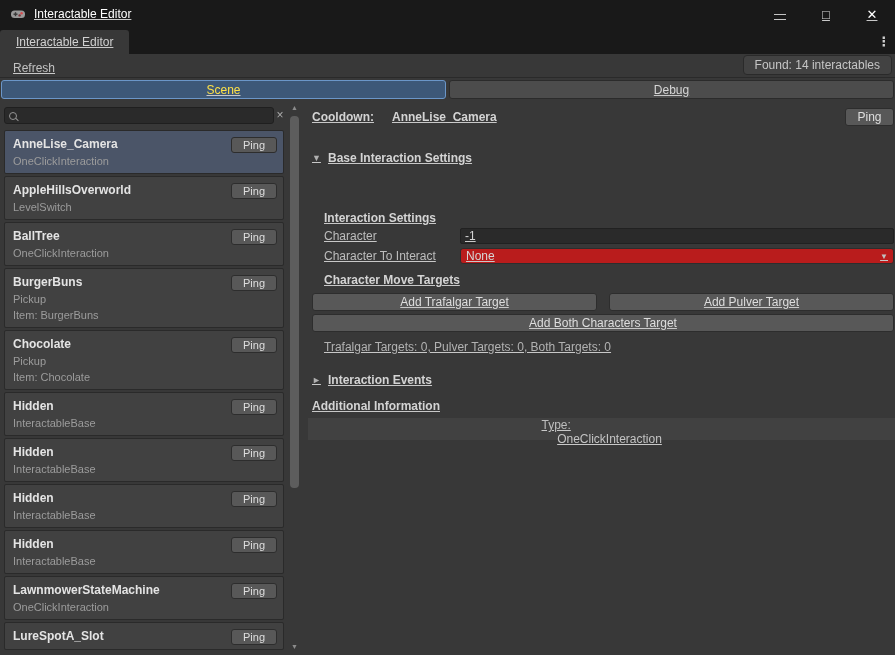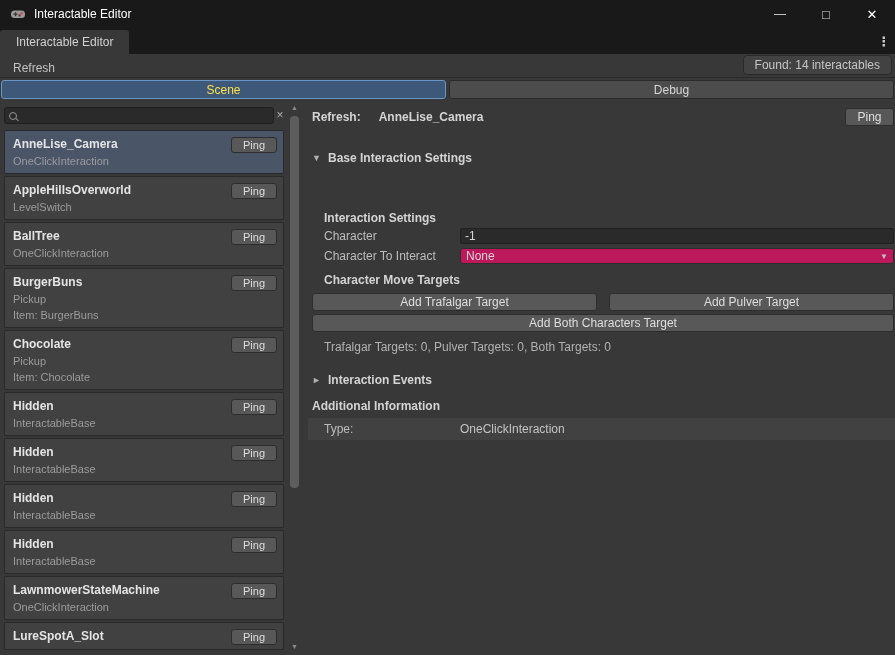--- a/index.html
+++ b/index.html
@@ -5,21 +5,21 @@
   :root{
     --accent:#3d5878;
     --accent-border:#6b96c8;
     --selection:#4b5568;
   }
   *{box-sizing:content-box;}
   html,body{margin:0;padding:0;background:#2b2b2b;}
   .window{
     position:relative;width:895px;height:655px;background:#383838;overflow:hidden;
     font-family:"Liberation Sans","DejaVu Sans",sans-serif;font-size:12px;color:#c8c8c8;
-    cursor:default;-webkit-user-select:none;user-select:none;
+    cursor:default;-webkit-user-select:none;user-select:none;text-decoration:underline;
   }
   
   .titlebar{height:28px;background:#191919;display:flex;align-items:center;}
   .app-icon{width:16px;height:16px;margin:0 8px 0 10px;display:inline-flex;}
   .win-title{color:#ffffff;font-size:12px;}
   .win-controls{margin-left:auto;height:100%;display:flex;}
   .win-btn{width:46px;display:flex;align-items:center;justify-content:center;color:#d9d9d9;font-size:12px;}
   .win-btn.max{font-size:13px;}
   .win-btn.close{font-size:13px;color:#ffffff;}
   
@@ -78,28 +78,28 @@
   .tri{font-size:9px;color:#b0b0b0;width:10px;flex:none;}
   .indent{margin-left:12px;margin-top:44px;}
   .section-header{font-weight:bold;color:#d4d4d4;margin-top:10px;height:16px;line-height:16px;}
   .section-header.mt{margin-top:6px;}
   .section-header.additional{margin-top:10px;}
   .prop-row{display:flex;align-items:center;height:20px;}
   .prop-label{width:136px;flex:none;color:#bdbdbd;}
   .checkbox{width:13px;height:13px;background:#2b2b2b;border:1px solid #1a1a1a;border-radius:2px;}
   .text-field{flex:1;height:14px;background:#2a2a2a;border:1px solid #212121;border-radius:2px;
               color:#d6d6d6;font-size:12px;padding:0 4px;font-family:inherit;min-width:0;outline:none;}
-  .dropdown{flex:1;height:14px;background:#be185d;border:1px solid #2d2d2d;border-radius:3px;
+  .dropdown{flex:1;height:14px;background:#b91c1c;border:1px solid #2d2d2d;border-radius:3px;
             display:flex;align-items:center;padding:0 5px;color:#d6d6d6;min-width:0;}
   .dropdown .caret{margin-left:auto;font-size:8px;color:#c0c0c0;}
   .btn-row{display:flex;gap:12px;margin-top:5px;}
   .btn-row .btn{flex:1;height:18px;}
   .btn.wide{display:block;width:100%;height:18px;margin-top:3px;}
   .summary{margin:8px 0 0 12px;color:#b2b2b2;}
-  .type-row{display:flex;align-items:center;height:22px;background:#414141;margin:4px -1px 0 -4px;padding-left:16px;}
+  .type-row{display:flex;align-items:center;height:22px;background:#414141;margin:4px -1px 0 -4px;padding-left:16px;flex-direction:column;}
   .type-row .prop-label{width:136px;}
   .type-value{color:#c4c4c4;}
 </style>
 </head>
 <body>
 
 <div class="window">
 
   <div class="titlebar">
     <span class="app-icon">
@@ -228,21 +228,21 @@
       <div class="scrollbar">
         <div class="sb-arrow up">▲</div>
         <div class="sb-thumb"></div>
         <div class="sb-arrow down">▼</div>
       </div>
     </div>
 
     <div class="right-panel">
 
       <div class="editing-row">
-        <span class="bold">Refresh:</span>
+        <span class="bold">Cooldown:</span>
         <span class="bold editing-value">AnneLise_Camera</span>
         <button class="btn ping-top">Ping</button>
       </div>
 
       <div class="foldout">
         <span class="tri">▼</span>
         <span class="bold">Base Interaction Settings</span>
       </div>
 
       <div class="indent">

